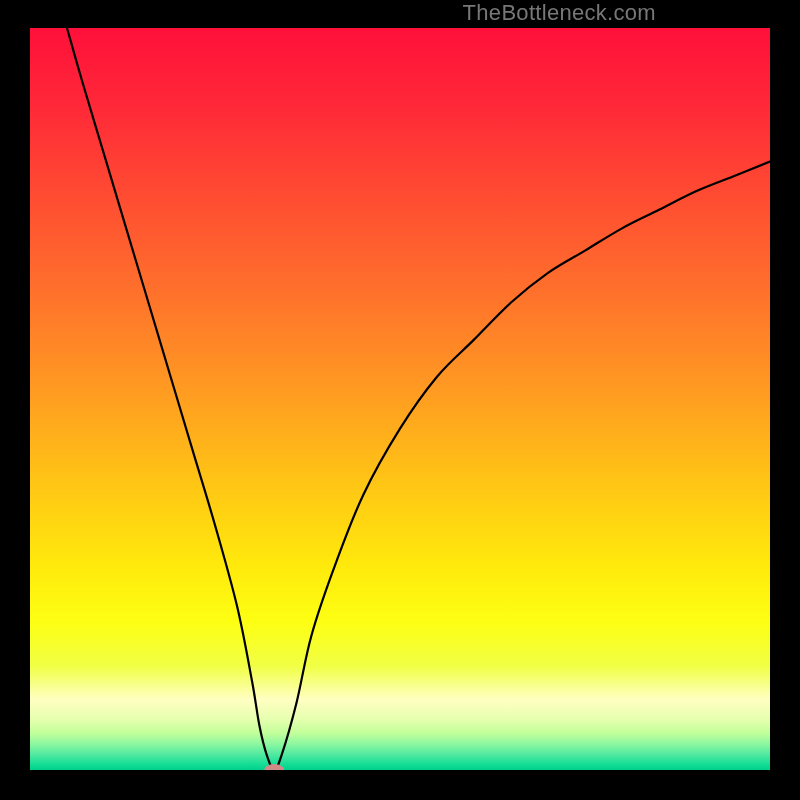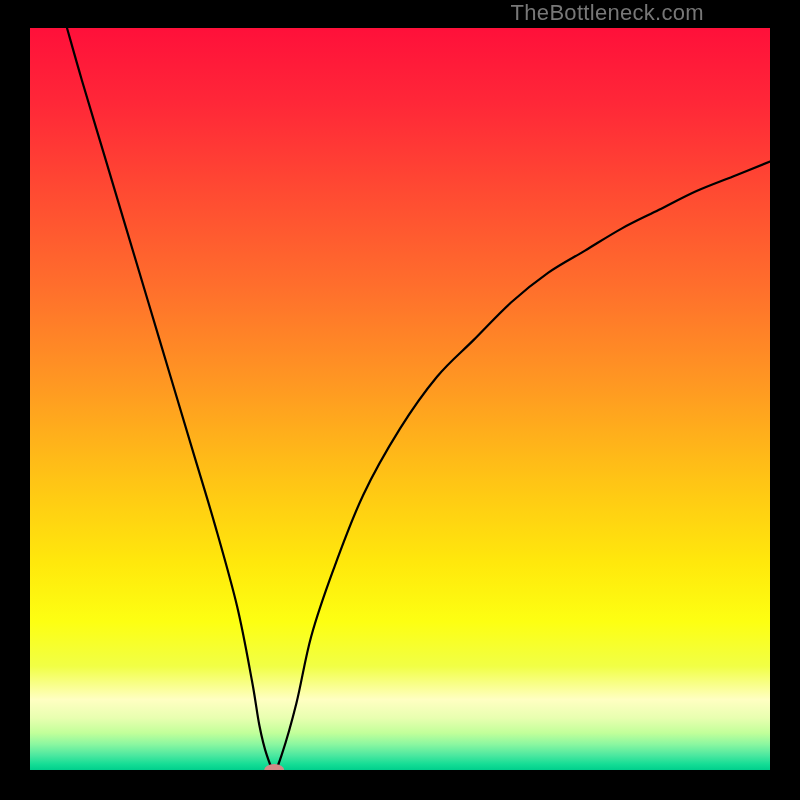--- a/index.html
+++ b/index.html
@@ -9,21 +9,20 @@
     height: 800px;
     background: #000;
     overflow: hidden;
     font-family: Arial, Helvetica, sans-serif;
   }
   .chart-wrap {
     position: relative;
     width: 664px;
     height: 800px;
     background: #000;
-    padding-left: 48px;
   }
   .watermark {
     position: absolute;
     top: 0;
     right: 8px;
     color: #777;
     font-size: 22px;
     font-weight: 500;
     letter-spacing: 0.3px;
     z-index: 5;

